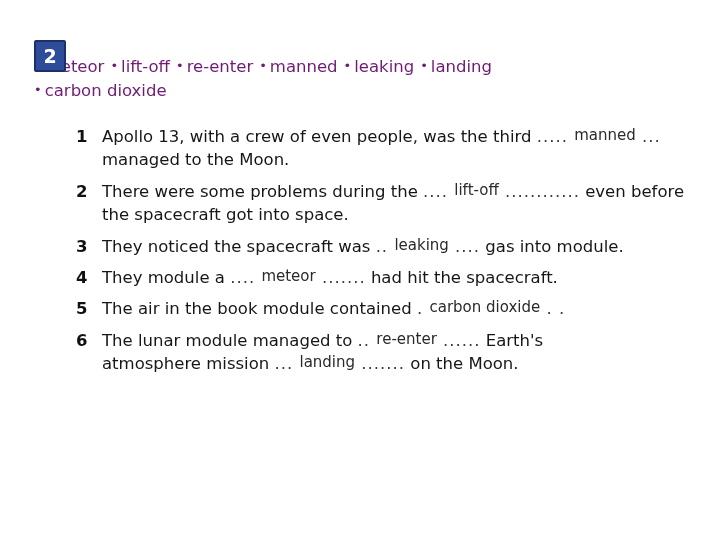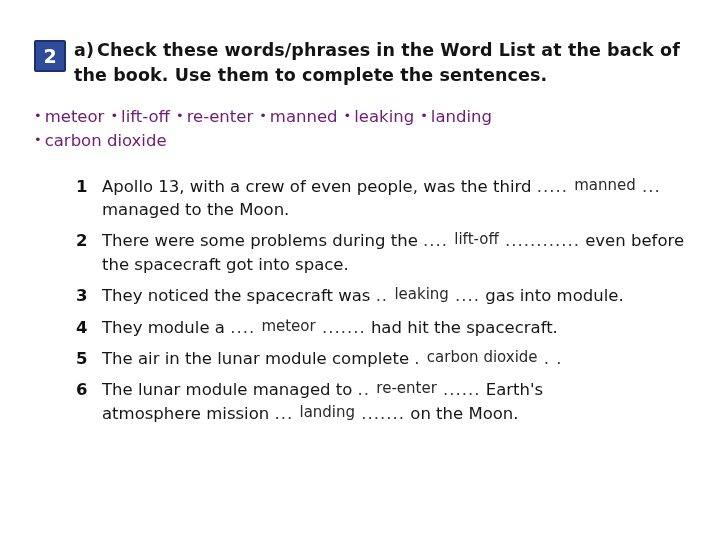--- a/index.html
+++ b/index.html
@@ -111,23 +111,20 @@
     color: #3a3a3a;
   }
 </style>
 </head>
 <body>
 
 <div class="page">
 
   <div class="ex-number">2</div>
 
-  <div class="instruction">
-    <span class="label">a)</span><span>Check these words/phrases in the Word List at the back of the book. Use them to complete the sentences.</span>
-  </div>
 
   <div class="wordlist">
     <span class="w"><span class="bullet">•</span><span>meteor</span></span><span class="w"><span class="bullet">•</span><span>lift-off</span></span><span class="w"><span class="bullet">•</span><span>re-enter</span></span><span class="w"><span class="bullet">•</span><span>manned</span></span><span class="w"><span class="bullet">•</span><span>leaking</span></span><span class="w"><span class="bullet">•</span><span>landing</span></span><br><span class="w"><span class="bullet">•</span><span>carbon dioxide</span></span>
   </div>
 
   <div class="sentences">
 
     <div class="sentence">
       <div class="s-num">1</div>
       <div class="s-text">
@@ -168,21 +165,21 @@
         <span class="dots">....</span>
         <span class="fill">meteor</span>
         <span class="dots">.......</span>
         <span>had hit the spacecraft.</span>
       </div>
     </div>
 
     <div class="sentence">
       <div class="s-num">5</div>
       <div class="s-text">
-        <span>The air in the lunar module complete</span>
+        <span>The air in the book module contained</span>
         <span class="dots">.</span>
         <span class="fill">carbon dioxide</span>
         <span class="dots">. .</span>
         <span></span>
       </div>
     </div>
 
     <div class="sentence">
       <div class="s-num">6</div>
       <div class="s-text">

